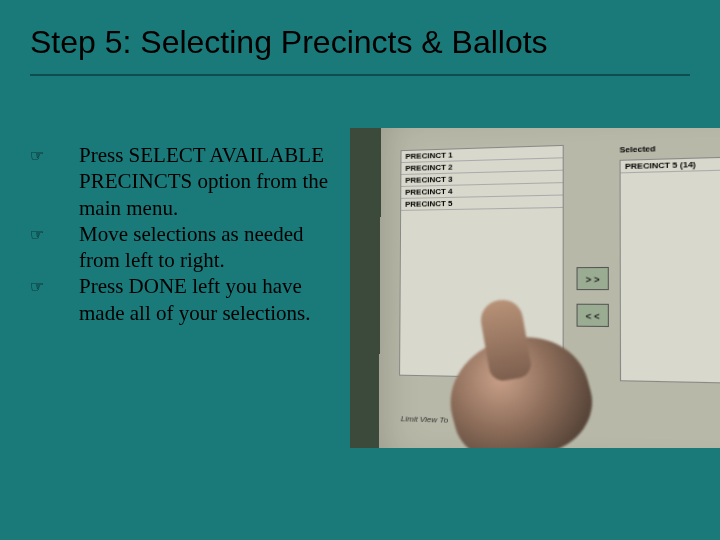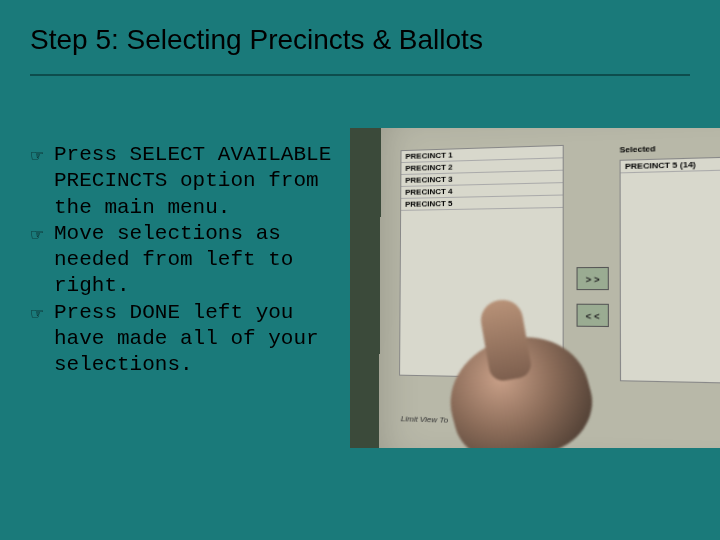--- a/index.html
+++ b/index.html
@@ -9,21 +9,21 @@
     background: #1a7a7a;
     font-family: Verdana, Geneva, sans-serif;
     overflow: hidden;
     position: relative;
   }
   .title {
     position: absolute;
     top: 24px;
     left: 30px;
     right: 43px;
-    font-size: 28px;
+    font-size: 32px;
     color: #000;
     font-weight: normal;
     font-family: "Trebuchet MS", sans-serif;
   }
   .title-underline {
     position: absolute;
     top: 74px;
     left: 30px;
     right: 30px;
     height: 2px;
@@ -44,21 +44,22 @@
   .bullet-icon {
     flex-shrink: 0;
     width: 24px;
     color: #000;
     font-size: 16px;
     padding-top: 4px;
   }
   .bullet-text {
     color: #000;
     font-size: 21px;
-    font-family: Liberation Mono, monospace;
+    font-family: Liberation Serif, serif;
+    margin-left: 25px;
   }
   .photo {
     position: absolute;
     top: 128px;
     left: 350px;
     width: 370px;
     height: 320px;
     background: #3b4a3a;
     overflow: hidden;
   }

